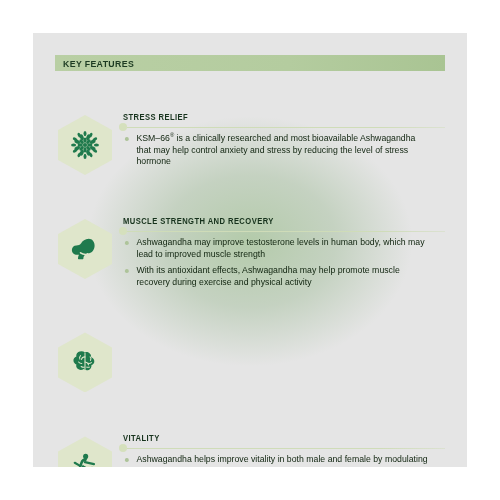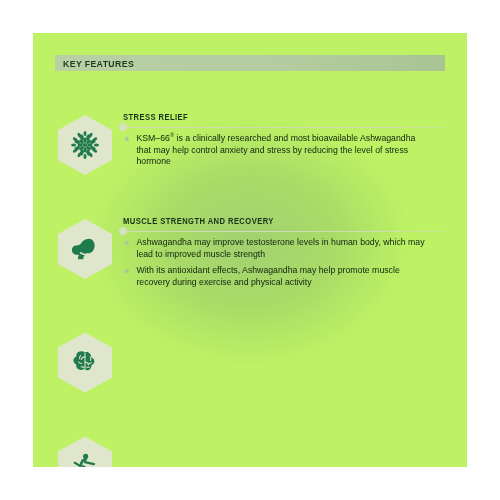--- a/index.html
+++ b/index.html
@@ -18,21 +18,21 @@
     width: 500px;
     height: 500px;
     background: #ffffff;
   }
   .panel {
     position: absolute;
     left: 33px;
     top: 33px;
     width: 434px;
     height: 434px;
-    background: #bef264;
+    background: #e5e5e5;
     overflow: hidden;
   }
   .panel-glow {
     position: absolute;
     left: 0; top: 0;
     width: 100%;
     height: 100%;
     background: radial-gradient(ellipse 52% 40% at 50% 48%,
                 rgba(139,181,122,0.55) 0%,
                 rgba(122,166,110,0.30) 38%,
@@ -355,18 +355,28 @@
                   <path d="M52 30c-6 0-11 4-13 10l-4 12" stroke-width="8" fill="none"></path>
                   <path d="M50 38l28 6" stroke-width="7" fill="none"></path>
                   <path d="M18 40l14 8" stroke-width="7" fill="none"></path>
                   <path d="M44 52l2 16-10 16" stroke-width="8" fill="none"></path>
                   <path d="M48 54l14 10" stroke-width="8" fill="none"></path>
                   <path d="M62 64c6 2 10-2 10-8" stroke-width="7" fill="none"></path>
                 </g>
               </svg>
             </div>
           </div>
+          <div class="feature-body">
+            <div class="feature-title">VITALITY</div>
+            <div class="connector">
+              <span class="connector-dot"></span>
+              <span class="connector-line"></span>
+            </div>
+            <ul class="bullets">
+              <li><span>Ashwagandha helps improve vitality in both male and female by modulating the stress response</span></li>
+            </ul>
+          </div>
         </div>
 
       </div>
     </div>
   </div>
 </div>
 
 </body></html>

